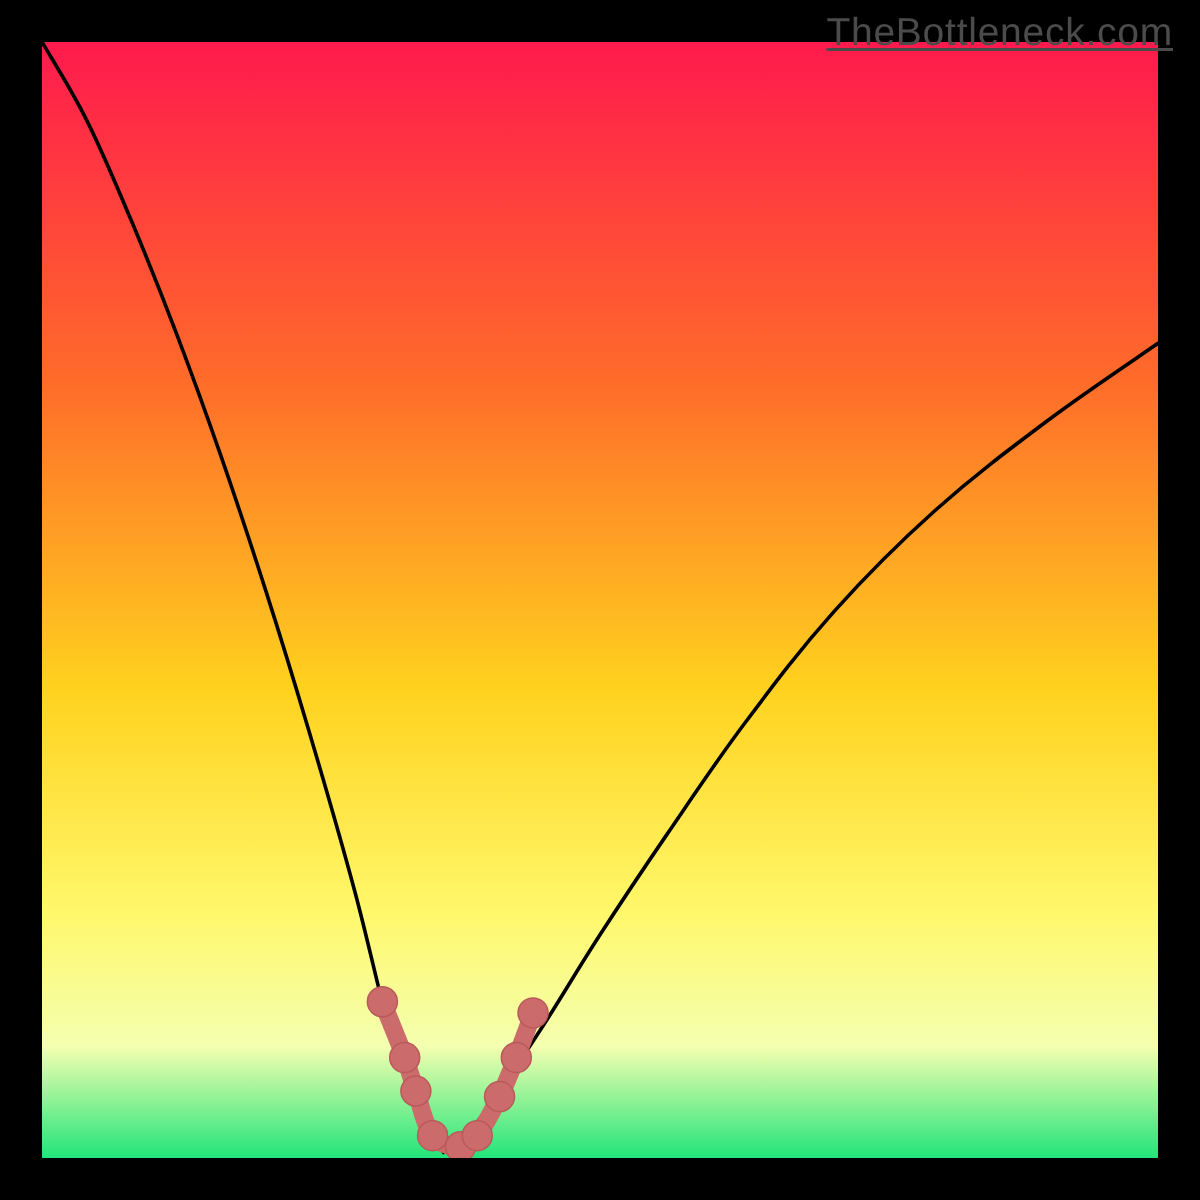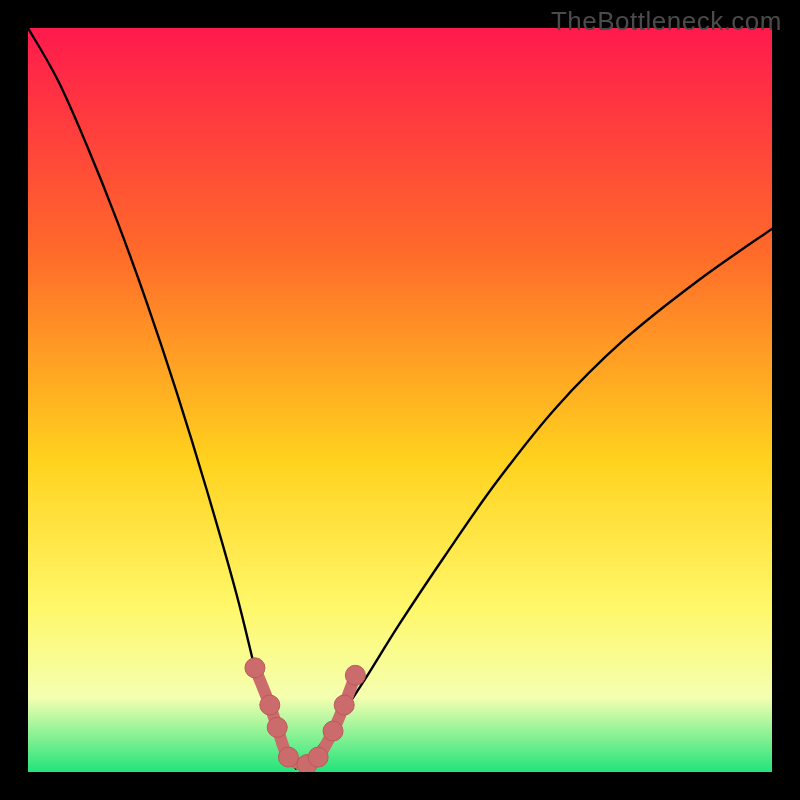--- a/index.html
+++ b/index.html
@@ -20,20 +20,21 @@
   .watermark {
     position: absolute;
     top: 6px;
     right: 18px;
     color: #4b4b4b;
     font-size: 26px;
     font-weight: 400;
     letter-spacing: 0.5px;
     z-index: 5;
     user-select: none;
+    text-decoration: underline;
   }
   .plot-area {
     position: absolute;
     left: 28px;
     top: 28px;
     width: 744px;
     height: 744px;
     overflow: hidden;
   }
   .gradient {

